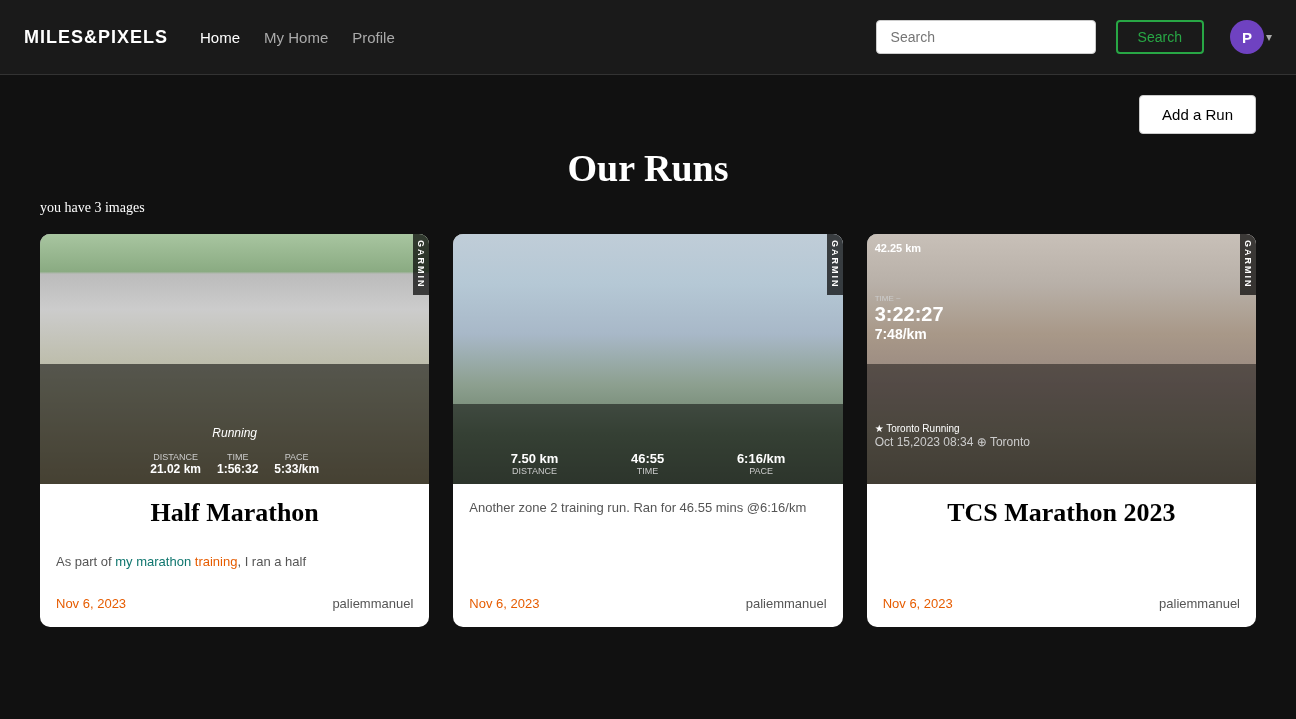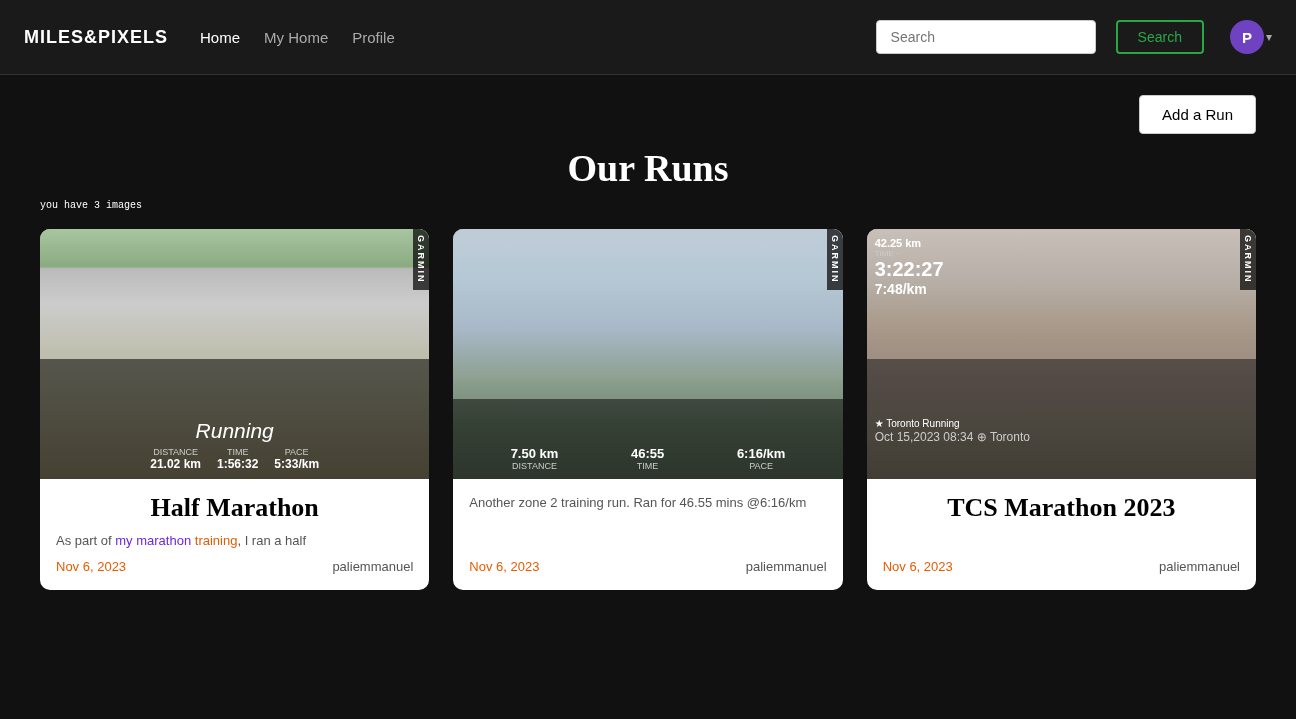--- a/index.html
+++ b/index.html
@@ -119,23 +119,23 @@
       text-align: center;
       font-size: 38px;
       font-weight: bold;
       color: #fff;
       margin-bottom: 10px;
       font-family: Georgia, serif;
     }
 
     .image-count {
       color: #fff;
-      font-size: 10px;
+      font-size: 14px;
       margin-bottom: 18px;
-      font-family: Liberation Mono, monospace;
+      font-family: Liberation Serif, serif;
     }
 
     
     .cards-grid {
       display: grid;
       grid-template-columns: repeat(3, 1fr);
       gap: 24px;
     }
 
     .card {
@@ -221,23 +221,23 @@
 
     .card-stats {
       position: absolute;
       bottom: 0;
       left: 0; right: 0;
       padding: 8px 10px;
       color: #fff;
     }
     .card-stats-title {
       font-style: italic;
-      font-size: 21px;
+      font-size: 12px;
       text-align: center;
-      margin-bottom: 4px;
+      margin-bottom: 12px;
       font-family: Arial, sans-serif;
     }
     .card-stats-row {
       display: flex;
       justify-content: center;
       gap: 16px;
       font-size: 11px;
       font-family: Arial, sans-serif;
     }
     .stat-item {
@@ -292,20 +292,21 @@
       font-weight: bold;
     }
     .marathon-time-row {
       display: flex;
       gap: 8px;
       align-items: baseline;
     }
     .marathon-time-label {
       font-size: 8px;
       color: #ccc;
+      margin-top: 40px;
     }
     .marathon-time-val {
       font-size: 20px;
       font-weight: bold;
     }
     .marathon-pace-row {
       font-size: 14px;
       font-weight: bold;
     }
     .marathon-location {
@@ -323,38 +324,38 @@
       color: #ccc;
       font-size: 12px;
       font-family: Arial, sans-serif;
     }
 
     .card-body {
       padding: 14px 16px 16px;
       flex: 1;
       display: flex;
       flex-direction: column;
-      gap: 8px;
+      gap: 24px;
       justify-content: space-between;
     }
     .card-title {
       font-size: 26px;
       font-weight: bold;
       text-align: center;
       color: #000;
       font-family: Georgia, serif;
     }
     .card-description {
       font-size: 13px;
       color: #555;
       font-family: Arial, sans-serif;
       line-height: 1.5;
     }
     .card-description a, .card-description .link {
-      color: #6d28d9;
+      color: #0f766e;
     }
     .card-description .highlight {
       color: #e65c00;
     }
     .card-footer {
       display: flex;
       justify-content: space-between;
       align-items: center;
       margin-top: auto;
     }

